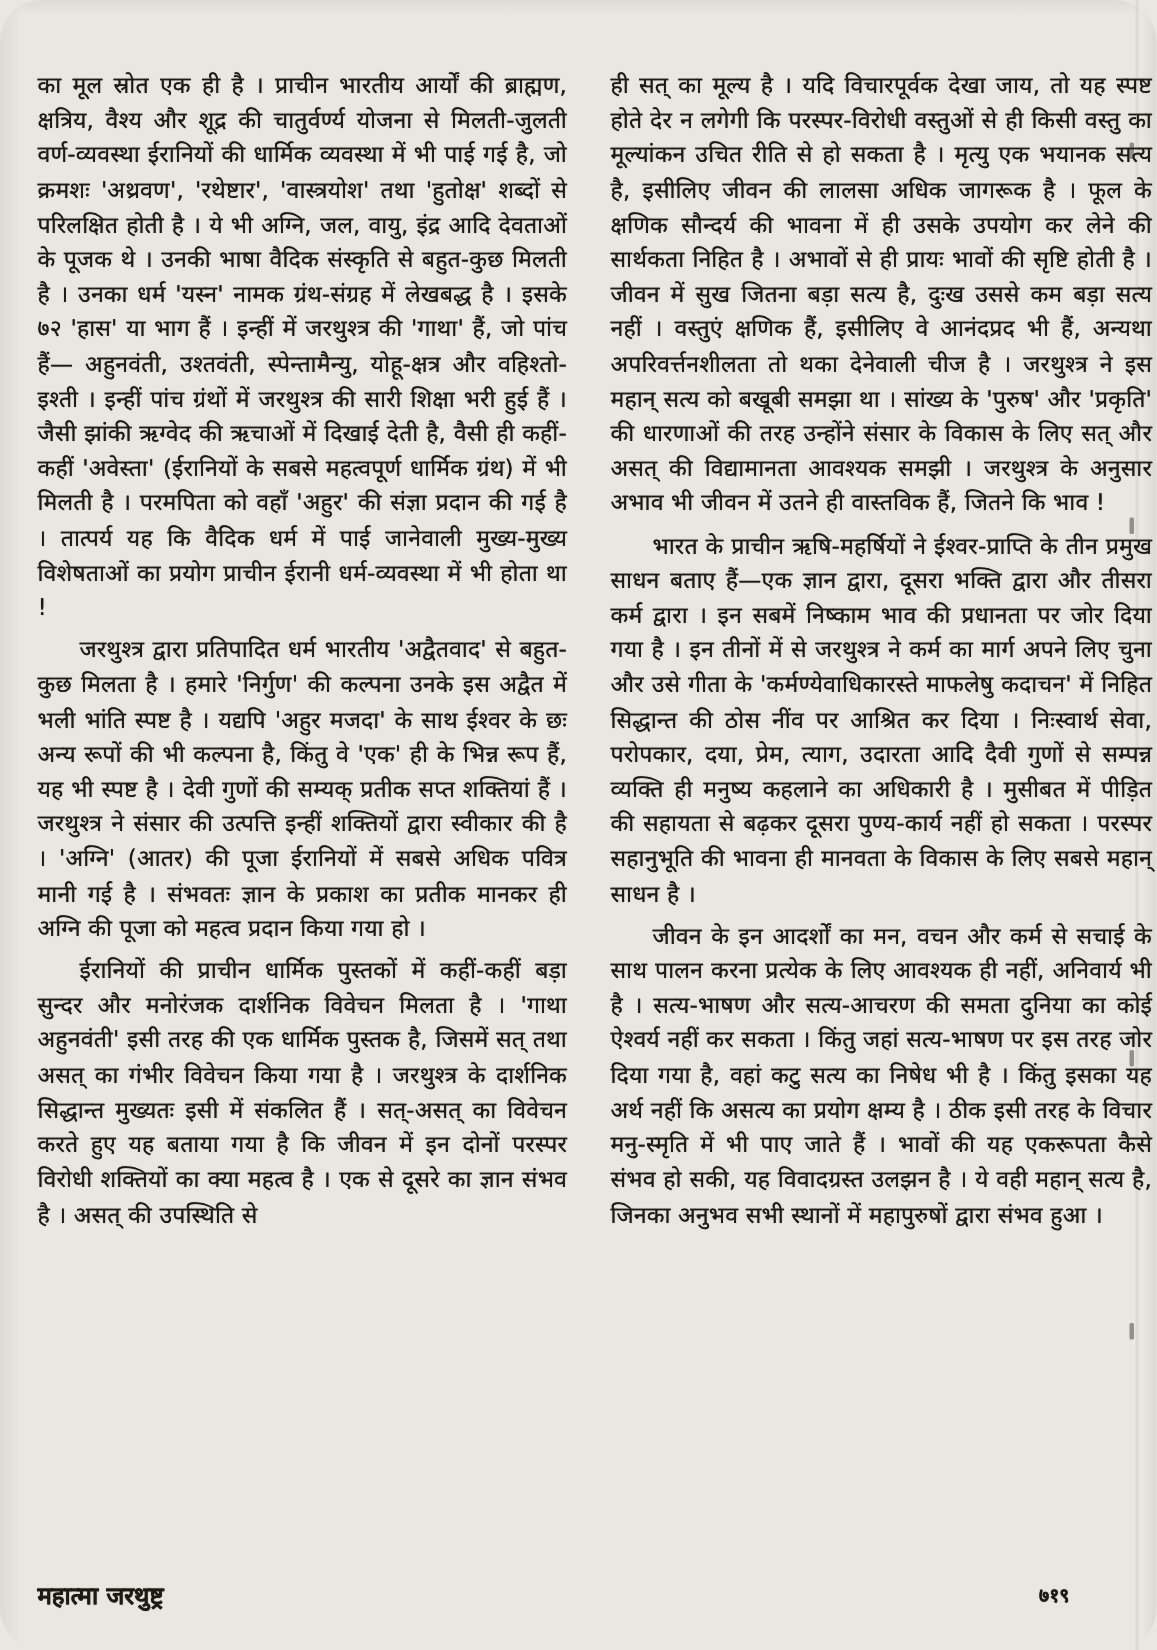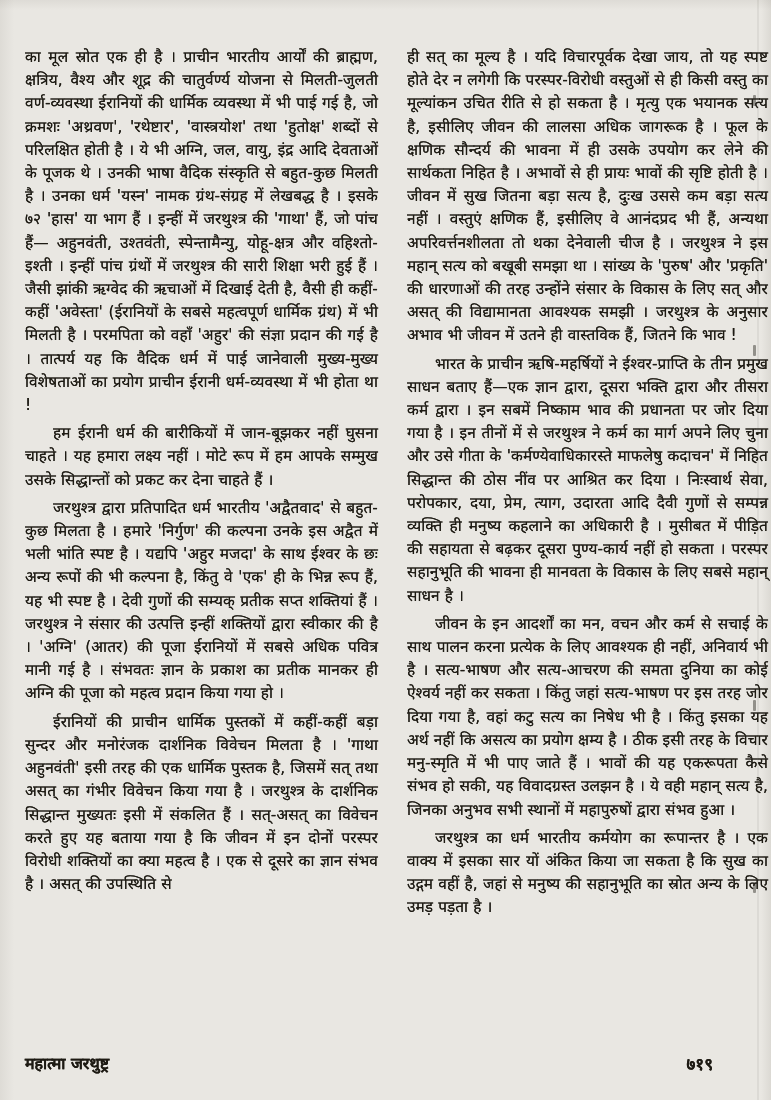--- a/index.html
+++ b/index.html
@@ -16,20 +16,21 @@
     overflow:hidden;
     position:relative;
   }
   .scan-page{
     position:absolute;inset:0;
     background:
       linear-gradient(90deg, rgba(120,115,105,0.10) 0, rgba(0,0,0,0) 14px),
       linear-gradient(270deg, rgba(120,115,105,0.12) 0, rgba(0,0,0,0) 10px),
       linear-gradient(180deg, rgba(120,115,105,0.10) 0, rgba(0,0,0,0) 10px),
       var(--paper);
+    border-radius: 28px;
   }
   .fold-line{
     position:absolute;top:0;bottom:0;left:757px;width:2px;
     background:rgba(60,55,45,0.07);
   }
   .scan-tick{
     position:absolute;width:3px;height:11px;left:753px;
     background:rgba(40,38,30,0.45);
     border-radius:1px;
   }
@@ -59,49 +60,47 @@
     font-family:"DejaVu Serif",serif;
     font-style:italic;font-weight:bold;
     font-size:33px;letter-spacing:2px;
     color:transparent;
     -webkit-text-stroke:1.2px var(--wm);
     opacity:0.8;
     pointer-events:none;
   }
   .footer-row{
     position:absolute;left:25px;right:30px;top:1052px;
-    display:flex;justify-content:space-between;align-items:flex-start;
+    display:flex;justify-content:space-between;align-items:center;
   }
   .footer-title{
     font-size:16px;font-weight:bold;
     text-shadow:0 0 0.6px rgba(25,22,15,0.9);
   }
   .page-number{
-    font-size:17px;font-weight:bold;
+    font-size:13px;font-weight:bold;
     margin-right:28px;
     text-shadow:0 0 0.6px rgba(25,22,15,0.9);
   }
 </style>
 </head>
 <body>
 
 <div class="scan-page">
 
   <div class="col col-left">
     <p class="para noindent">का मूल स्रोत एक ही है । प्राचीन भारतीय आर्यों की ब्राह्मण, क्षत्रिय, वैश्य और शूद्र की चातुर्वर्ण्य योजना से मिलती-जुलती वर्ण-व्यवस्था ईरानियों की धार्मिक व्यवस्था में भी पाई गई है, जो क्रमशः 'अथ्रवण', 'रथेष्टार', 'वास्त्रयोश' तथा 'हुतोक्ष' शब्दों से परिलक्षित होती है । ये भी अग्नि, जल, वायु, इंद्र आदि देवताओं के पूजक थे । उनकी भाषा वैदिक संस्कृति से बहुत-कुछ मिलती है । उनका धर्म 'यस्न' नामक ग्रंथ-संग्रह में लेखबद्ध है ।  इसके ७२ 'हास' या भाग हैं । इन्हीं में जरथुश्त्र की 'गाथा' हैं, जो पांच हैं— अहुनवंती, उश्तवंती, स्पेन्तामैन्यु, योहू-क्षत्र और वहिश्तो-इश्ती । इन्हीं पांच ग्रंथों में जरथुश्त्र की सारी शिक्षा भरी हुई हैं ।  जैसी झांकी ऋग्वेद की ऋचाओं में दिखाई देती है, वैसी ही कहीं-कहीं 'अवेस्ता' (ईरानियों के सबसे महत्वपूर्ण धार्मिक ग्रंथ) में भी मिलती है ।  परमपिता को वहाँ 'अहुर' की संज्ञा प्रदान की गई है । तात्पर्य यह कि वैदिक धर्म में पाई जानेवाली मुख्य-मुख्य विशेषताओं का प्रयोग प्राचीन ईरानी धर्म-व्यवस्था में भी होता था !</p>
-    <p class="para">हम ईरानी धर्म की बारीकियों में जान-बूझकर नहीं घुसना चाहते । यह हमारा लक्ष्य नहीं ।  मोटे रूप में हम आपके सम्मुख उसके सिद्धान्तों को प्रकट कर देना चाहते हैं ।</p>
     <p class="para">जरथुश्त्र द्वारा प्रतिपादित धर्म भारतीय 'अद्वैतवाद' से बहुत-कुछ मिलता है । हमारे 'निर्गुण' की कल्पना उनके इस अद्वैत में भली भांति स्पष्ट है ।  यद्यपि 'अहुर मजदा' के साथ ईश्वर के छः अन्य रूपों की भी कल्पना है,  किंतु वे 'एक' ही के भिन्न रूप हैं, यह भी स्पष्ट है ।  देवी गुणों की सम्यक् प्रतीक सप्त शक्तियां हैं ।  जरथुश्त्र ने संसार की उत्पत्ति इन्हीं शक्तियों द्वारा स्वीकार की है । 'अग्नि' (आतर) की पूजा ईरानियों में सबसे अधिक पवित्र मानी गई है । संभवतः ज्ञान के प्रकाश का प्रतीक मानकर ही अग्नि की पूजा को महत्व प्रदान किया गया हो ।</p>
     <p class="para">ईरानियों की प्राचीन धार्मिक पुस्तकों में कहीं-कहीं बड़ा सुन्दर और मनोरंजक दार्शनिक विवेचन मिलता है । 'गाथा अहुनवंती' इसी तरह की एक धार्मिक पुस्तक है,  जिसमें सत् तथा असत् का गंभीर विवेचन किया गया है । जरथुश्त्र के दार्शनिक सिद्धान्त मुख्यतः इसी में संकलित हैं ।  सत्-असत् का विवेचन करते हुए यह बताया गया है कि जीवन में इन दोनों परस्पर विरोधी शक्तियों का क्या महत्व है । एक से दूसरे का ज्ञान संभव है ।  असत् की उपस्थिति से</p>
   </div>
 
   <div class="col col-right">
     <p class="para noindent">ही सत् का मूल्य है । यदि विचारपूर्वक देखा जाय, तो यह स्पष्ट होते देर न लगेगी कि परस्पर-विरोधी वस्तुओं से ही किसी वस्तु का मूल्यांकन उचित रीति से हो सकता है । मृत्यु एक भयानक सत्य है,  इसीलिए जीवन की लालसा अधिक जागरूक है ।  फूल के क्षणिक सौन्दर्य की भावना में ही उसके उपयोग कर लेने की सार्थकता निहित है ।  अभावों से ही प्रायः भावों की सृष्टि होती है । जीवन में सुख जितना बड़ा सत्य है, दुःख उससे कम बड़ा सत्य नहीं ।  वस्तुएं क्षणिक हैं, इसीलिए वे आनंदप्रद भी हैं, अन्यथा अपरिवर्त्तनशीलता तो थका देनेवाली चीज है । जरथुश्त्र ने इस महान् सत्य को बखूबी समझा था ।  सांख्य के 'पुरुष' और 'प्रकृति' की धारणाओं की तरह उन्होंने संसार के विकास के लिए सत् और असत् की विद्यामानता आवश्यक समझी । जरथुश्त्र के अनुसार अभाव भी जीवन में उतने ही वास्तविक हैं, जितने कि भाव !</p>
     <p class="para">भारत के प्राचीन ऋषि-महर्षियों ने ईश्वर-प्राप्ति के तीन प्रमुख साधन बताए हैं—एक ज्ञान द्वारा, दूसरा भक्ति द्वारा और तीसरा कर्म द्वारा ।  इन सबमें निष्काम भाव की प्रधानता पर जोर दिया गया है । इन तीनों में से जरथुश्त्र ने कर्म का मार्ग अपने लिए चुना और उसे गीता के 'कर्मण्येवाधिकारस्ते माफलेषु कदाचन' में निहित सिद्धान्त की ठोस नींव पर आश्रित कर दिया ।  निःस्वार्थ सेवा,  परोपकार, दया, प्रेम, त्याग, उदारता आदि दैवी गुणों से सम्पन्न व्यक्ति ही मनुष्य कहलाने का अधिकारी है । मुसीबत में पीड़ित की सहायता से बढ़कर दूसरा पुण्य-कार्य नहीं हो सकता । परस्पर सहानुभूति की भावना ही मानवता के विकास के लिए सबसे महान् साधन है ।</p>
     <p class="para">जीवन के इन आदर्शों का मन,  वचन और कर्म से सचाई के साथ पालन करना प्रत्येक के लिए आवश्यक ही नहीं, अनिवार्य भी है ।  सत्य-भाषण और सत्य-आचरण की समता दुनिया का कोई ऐश्वर्य नहीं कर सकता ।  किंतु जहां सत्य-भाषण पर इस तरह जोर दिया गया है,  वहां कटु सत्य का निषेध भी है ।  किंतु इसका यह अर्थ नहीं कि असत्य का प्रयोग क्षम्य है । ठीक इसी तरह के विचार मनु-स्मृति में भी पाए जाते हैं ।  भावों की यह एकरूपता कैसे संभव हो सकी, यह विवादग्रस्त उलझन है । ये वही महान् सत्य है, जिनका अनुभव सभी स्थानों में महापुरुषों द्वारा संभव हुआ ।</p>
-    <p class="para">जरथुश्त्र का धर्म भारतीय कर्मयोग का रूपान्तर है । एक वाक्य में इसका सार यों अंकित किया जा सकता है कि सुख का उद्गम वहीं है, जहां से मनुष्य की सहानुभूति का स्रोत अन्य के लिए उमड़ पड़ता है ।</p>
   </div>
 
 
   <div class="footer-row">
     <span class="footer-title">महात्मा जरथुष्ट्र</span>
     <span class="page-number">७१९</span>
   </div>
 
   <div class="fold-line"></div>
   <div class="scan-tick" style="top:95px;"></div>

